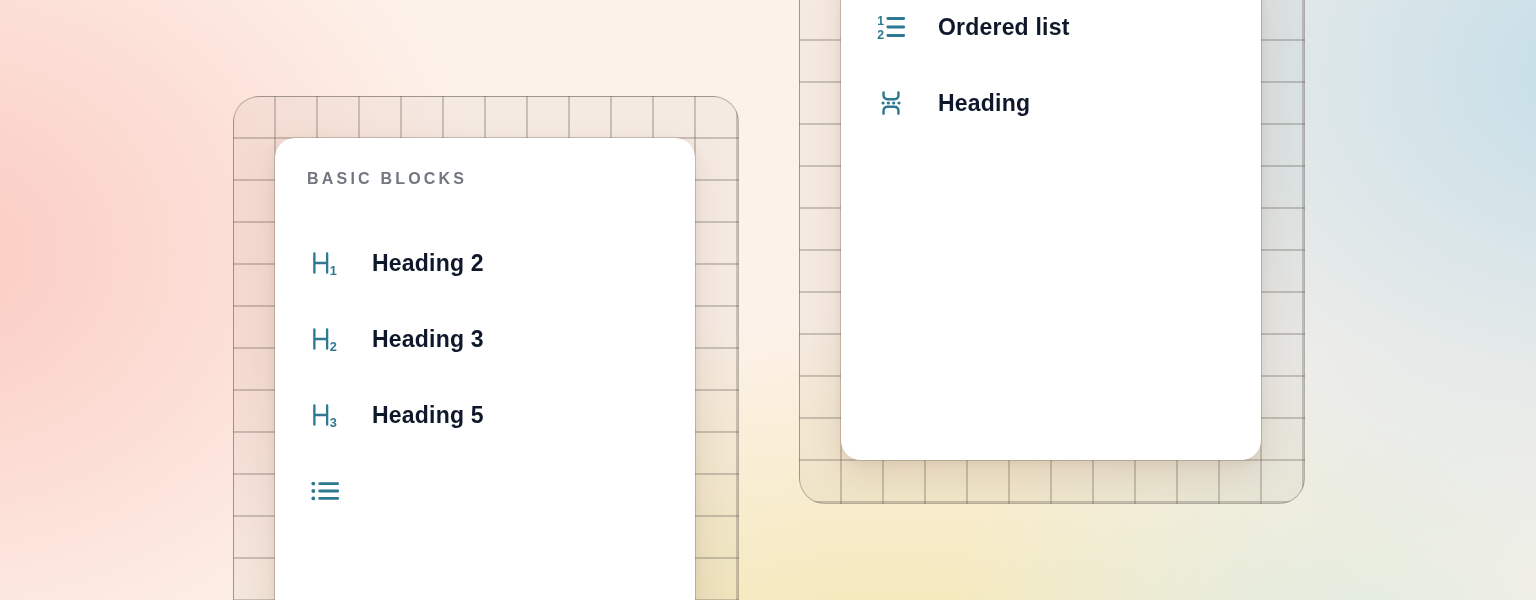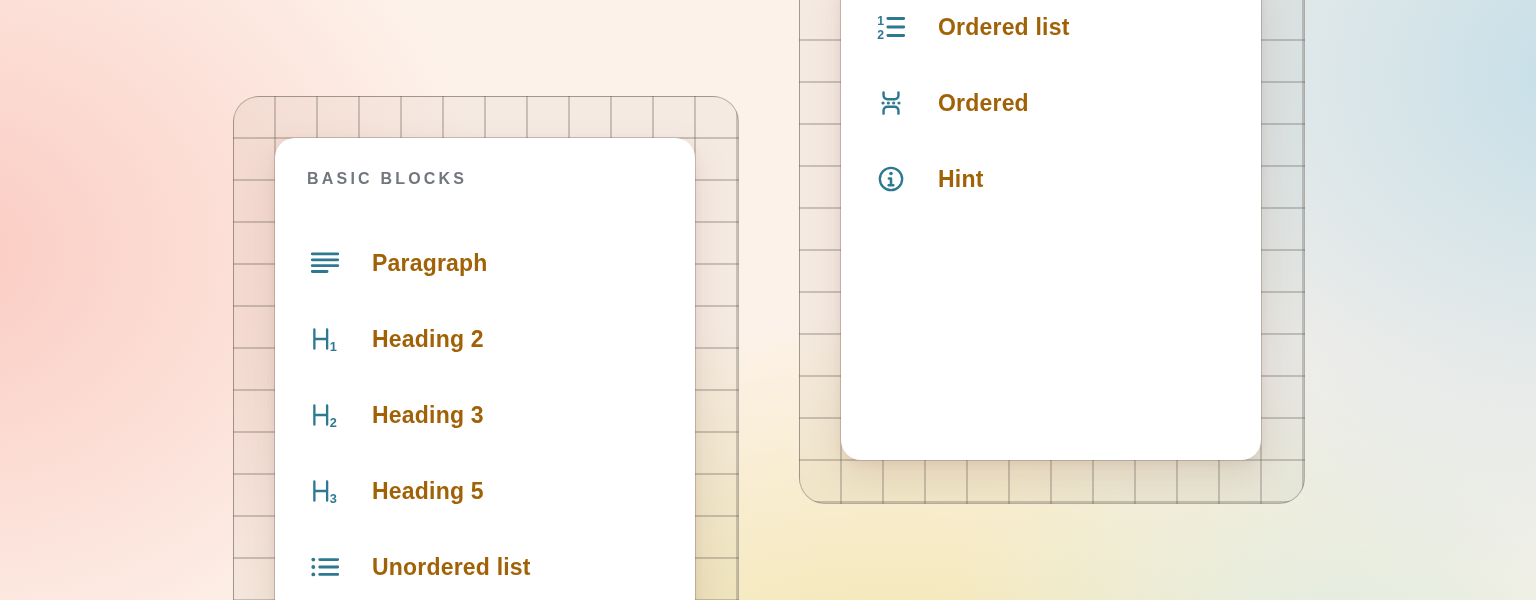--- a/index.html
+++ b/index.html
@@ -41,41 +41,33 @@
   .items{position:absolute;left:0;right:0;}
   .card.left .items{top:87px;}
   .card.right .items{top:17px;}
   .item{height:76px;display:flex;align-items:center;cursor:pointer;}
   .item .icon{
     width:34px;height:34px;margin-left:33px;flex:0 0 auto;
     display:flex;align-items:center;justify-content:center;
   }
   .item .icon svg{width:34px;height:34px;display:block;}
   .item .label{
-    margin-left:30px;font-size:23px;font-weight:bold;color:#a16207;letter-spacing:0.2px;
+    margin-left:30px;font-size:23px;font-weight:bold;color:#0f172a;letter-spacing:0.2px;
   }
 </style>
 </head>
 <body>
 
 <div class="canvas">
   <div class="grid-panel left"></div>
   <div class="grid-panel right"></div>
 
   <div class="card left">
     <div class="card-header">BASIC BLOCKS</div>
     <div class="items">
-        <div class="item">
-          <span class="icon">
-            <svg viewBox="0 0 32 32">
-              <path fill="none" stroke="#2e7991" stroke-linecap="round" stroke-linejoin="round" stroke-width="2.6" d="M4 7.5h24M4 13h24M4 18.5h24M4 24h14"></path>
-            </svg>
-          </span>
-          <span class="label">Paragraph</span>
-        </div>
         <div class="item">
           <span class="icon">
             <svg viewBox="0 0 32 32">
               <path fill="none" stroke="#2e7991" stroke-linecap="round" stroke-linejoin="round" stroke-width="2.2" d="M6 7v18M18 7v18M6 16h12"></path>
               <text x="20.5" y="27" font-size="12" font-family="Liberation Sans, sans-serif" font-weight="bold" fill="#2e7991">1</text>
             </svg>
           </span>
           <span class="label">Heading 2</span>
         </div>
         <div class="item">
@@ -98,21 +90,20 @@
         </div>
         <div class="item">
           <span class="icon">
             <svg viewBox="0 0 32 32">
               <circle cx="5" cy="9" r="1.8" fill="#2e7991"></circle>
               <circle cx="5" cy="16" r="1.8" fill="#2e7991"></circle>
               <circle cx="5" cy="23" r="1.8" fill="#2e7991"></circle>
               <path fill="none" stroke="#2e7991" stroke-linecap="round" stroke-linejoin="round" stroke-width="2.6" d="M11 9h17M11 16h17M11 23h17"></path>
             </svg>
           </span>
-          <span class="label">Unordered list</span>
         </div>
       </div>
   </div>
 
   <div class="card right">
     <div class="items">
         <div class="item">
           <span class="icon">
             <svg viewBox="0 0 32 32">
               <text x="3" y="14.5" font-size="11.5" font-family="Liberation Sans, sans-serif" font-weight="bold" fill="#2e7991">1</text>
@@ -126,27 +117,17 @@
           <span class="icon">
             <svg viewBox="0 0 32 32">
               <path fill="none" stroke="#2e7991" stroke-linecap="round" stroke-linejoin="round" stroke-width="2.3" d="M9 6v3a3.5 3.5 0 0 0 3.5 3.5h7A3.5 3.5 0 0 0 23 9V6"></path>
               <path fill="none" stroke="#2e7991" stroke-linecap="round" stroke-linejoin="round" stroke-width="2.3" d="M9 26v-3a3.5 3.5 0 0 1 3.5-3.5h7A3.5 3.5 0 0 1 23 23v3"></path>
               <circle cx="8.5" cy="16" r="1.5" fill="#2e7991"></circle>
               <circle cx="13.5" cy="16" r="1.5" fill="#2e7991"></circle>
               <circle cx="18.5" cy="16" r="1.5" fill="#2e7991"></circle>
               <circle cx="23.5" cy="16" r="1.5" fill="#2e7991"></circle>
             </svg>
           </span>
-          <span class="label">Ordered</span>
-        </div>
-        <div class="item">
-          <span class="icon">
-            <svg viewBox="0 0 32 32">
-              <circle cx="16" cy="16" r="10.5" fill="none" stroke="#2e7991" stroke-linecap="round" stroke-linejoin="round" stroke-width="2.2"></circle>
-              <circle cx="16" cy="10.8" r="1.7" fill="#2e7991"></circle>
-              <path fill="none" stroke="#2e7991" stroke-linecap="round" stroke-linejoin="round" stroke-width="2.4" d="M14 15.5h2v6.3M13.8 21.8h4.4"></path>
-            </svg>
-          </span>
-          <span class="label">Hint</span>
+          <span class="label">Heading</span>
         </div>
       </div>
   </div>
 </div>
 
 </body></html>

